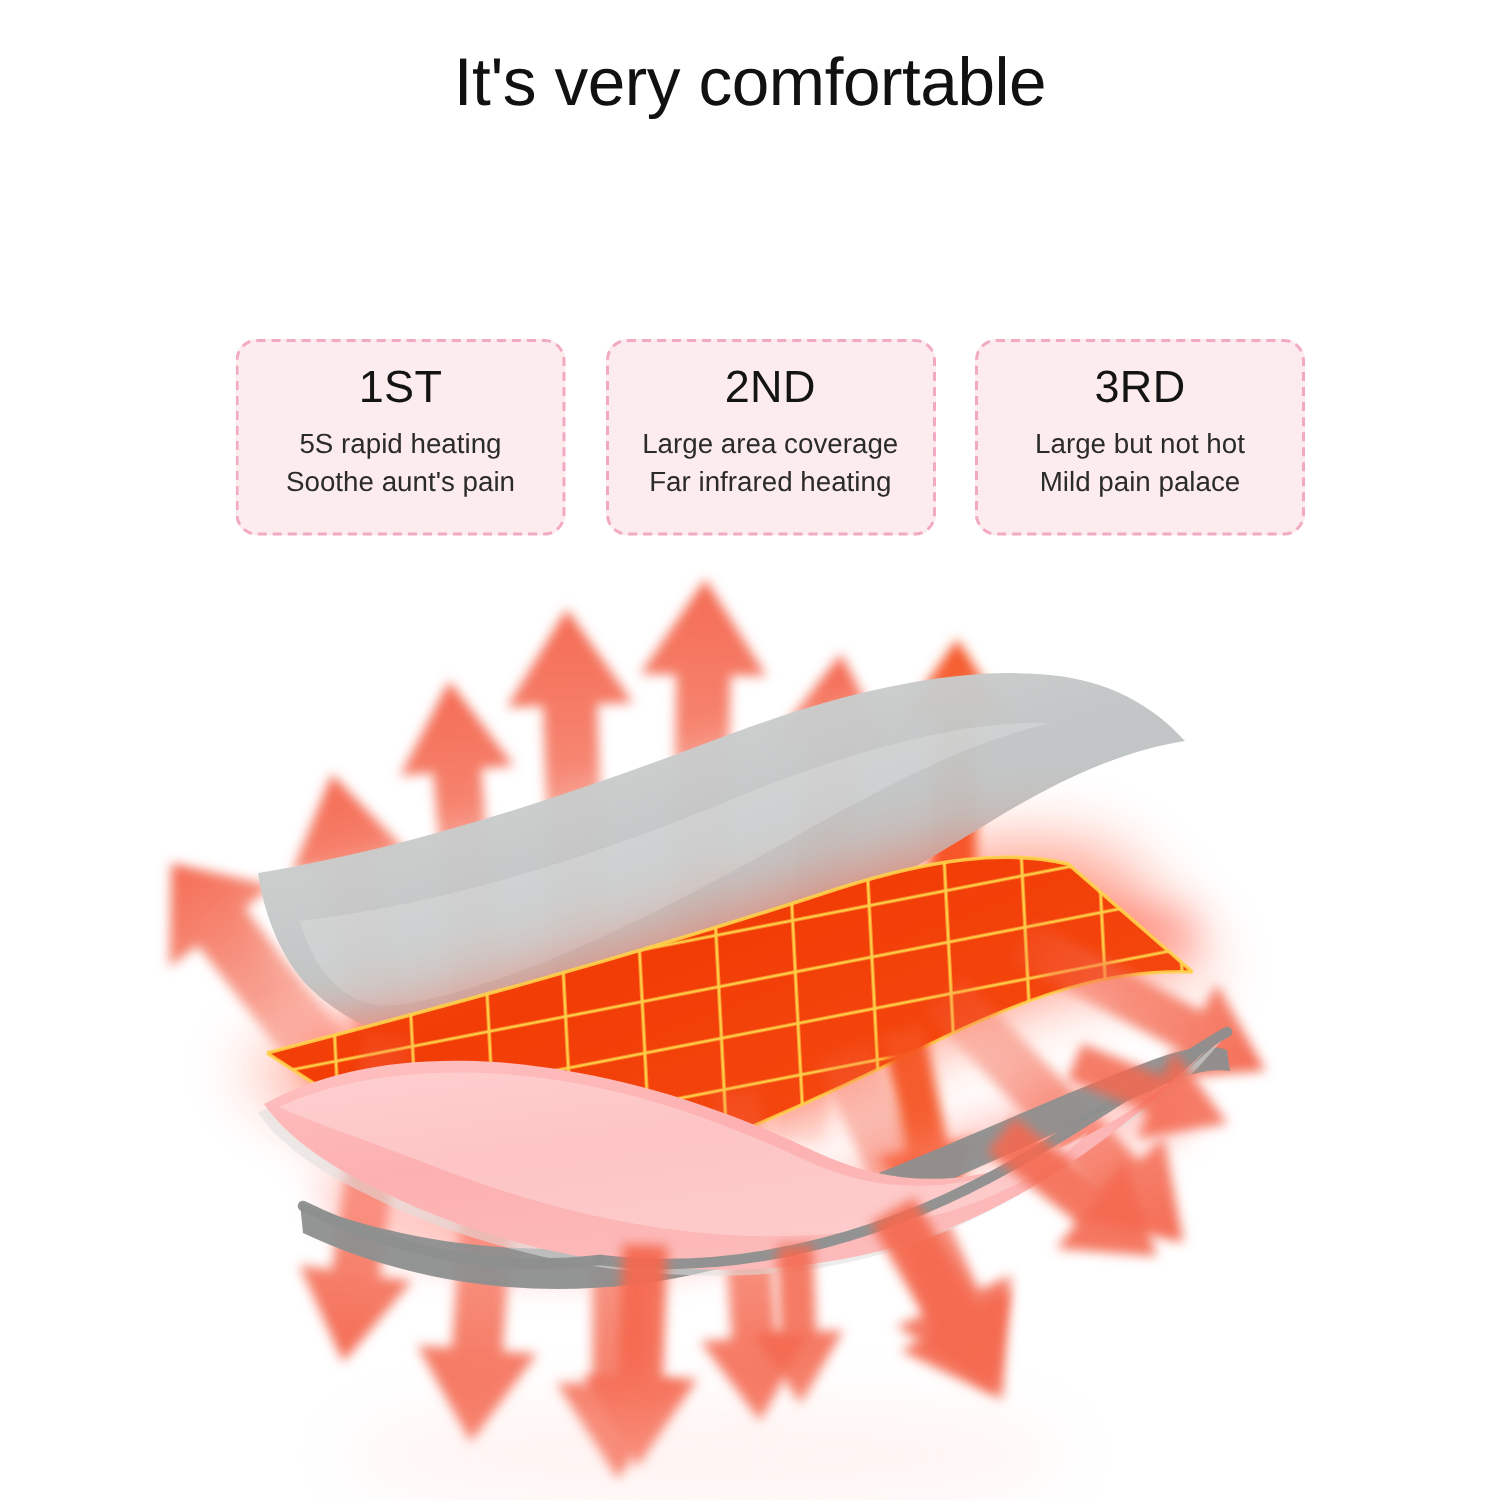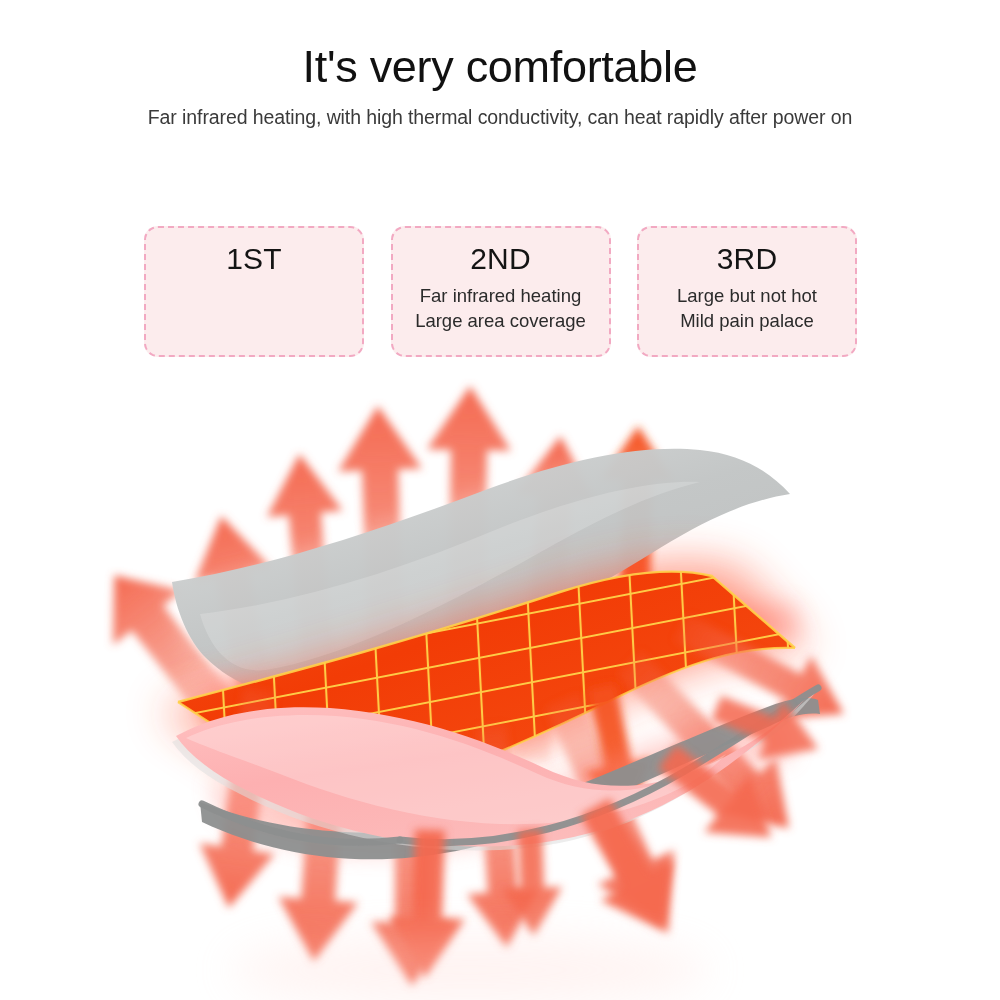--- a/index.html
+++ b/index.html
@@ -12,21 +12,21 @@
     height: 1000px;
     font-family: "Liberation Sans", "DejaVu Sans", sans-serif;
     color: #1a1a1a;
     overflow: hidden;
     position: relative;
   }
 
   
   .header {
     width: 1000px;
-    padding-top: 40px;
+    padding-top: 28px;
     text-align: center;
   }
   .title-line-1 {
     font-size: 45px;
     line-height: 53px;
     font-weight: 400;
     letter-spacing: -0.3px;
     color: #111111;
   }
   .title-line-2 {
@@ -42,21 +42,21 @@
     line-height: 25px;
     font-weight: 400;
     color: #3a3a3a;
     letter-spacing: -0.1px;
   }
 
   
   .features {
     position: absolute;
     top: 226px;
-    left: 144px;
+    left: 157px;
     width: 713px;
     height: 131px;
     display: flex;
     justify-content: space-between;
   }
   .feature-box {
     width: 220px;
     height: 131px;
     box-sizing: border-box;
     background: #fceced;
@@ -98,34 +98,37 @@
     display: block;
     width: 1000px;
     height: 630px;
   }
 </style>
 </head>
 <body>
 
 <div class="header">
   <div class="title-line-1">It's very comfortable</div>
-  <div class="subtitle">Far infrared heating, with high thermal conductivity, can heat rapidly after power on</div>
 </div>
 
 <div class="features">
 
   <div class="feature-box">
     <div class="feature-rank">1ST</div>
+    <div class="feature-lines">
+      <div class="feature-line">5S rapid heating</div>
+      <div class="feature-line">Soothe aunt's pain</div>
+    </div>
   </div>
 
   <div class="feature-box">
     <div class="feature-rank">2ND</div>
     <div class="feature-lines">
+      <div class="feature-line">Large area coverage</div>
       <div class="feature-line">Far infrared heating</div>
-      <div class="feature-line">Large area coverage</div>
     </div>
   </div>
 
   <div class="feature-box">
     <div class="feature-rank">3RD</div>
     <div class="feature-lines">
       <div class="feature-line">Large but not hot</div>
       <div class="feature-line">Mild pain palace</div>
     </div>
   </div>

